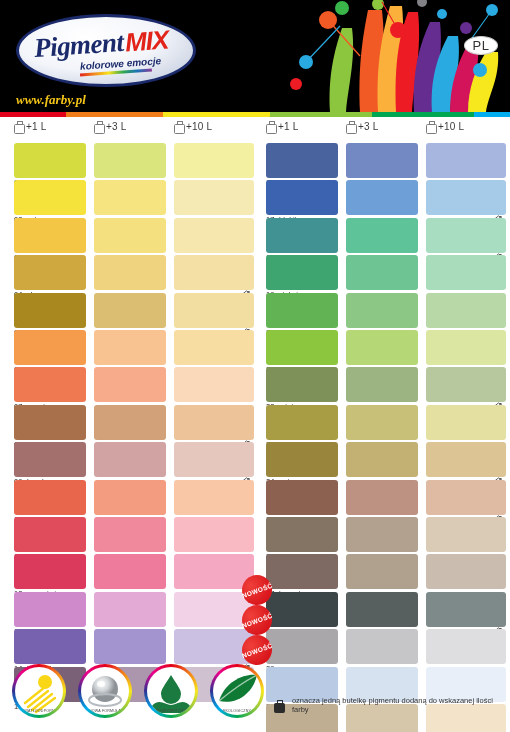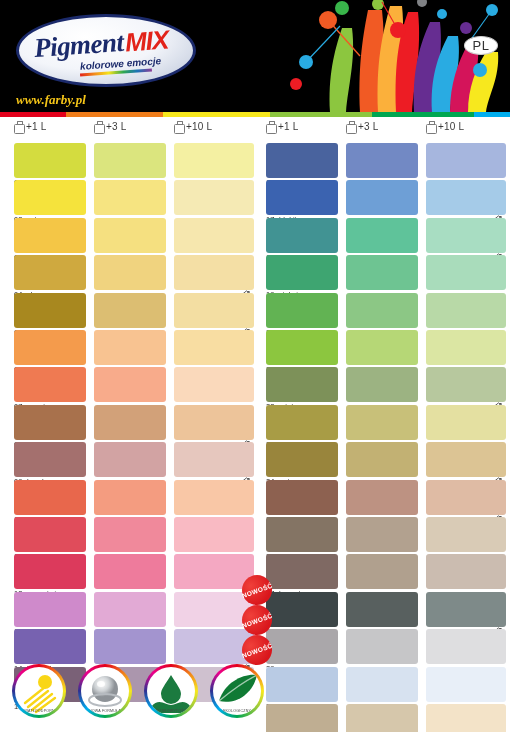--- a/index.html
+++ b/index.html
@@ -539,18 +539,24 @@
           </svg><div class="badge-cap">ŚLISKOWYTOŚĆ</div></div>
       </div>
       <div class="badge">
         <div class="badge-in"><svg width="48" height="48" viewBox="0 0 48 48">
             <path d="M6 34 C12 14 32 6 44 8 C40 26 24 38 6 34 Z" fill="#0f7a34"></path>
             <path d="M6 34 C18 24 32 14 44 8" stroke="#ffffff" stroke-width="1.4" fill="none" opacity=".6"></path>
           </svg><div class="badge-cap">EKOLOGICZNY</div></div>
       </div>
     </div>
   <div class="legend" id="legend">
+      <div class="legend-row">
+        <span class="ico">
+          <span class="bottle solid"></span>
+        </span>
+        <span class="txt">oznacza jedną butelkę pigmentu dodaną do wskazanej ilości farby</span>
+      </div>
     </div>
 </div>
 
 <div class="nowosc" style="left: 242px; top: 575px;">NOWOŚĆ</div>
 <div class="nowosc" style="left: 242px; top: 605px;">NOWOŚĆ</div>
 <div class="nowosc" style="left: 242px; top: 635px;">NOWOŚĆ</div>
 
 </body></html>

